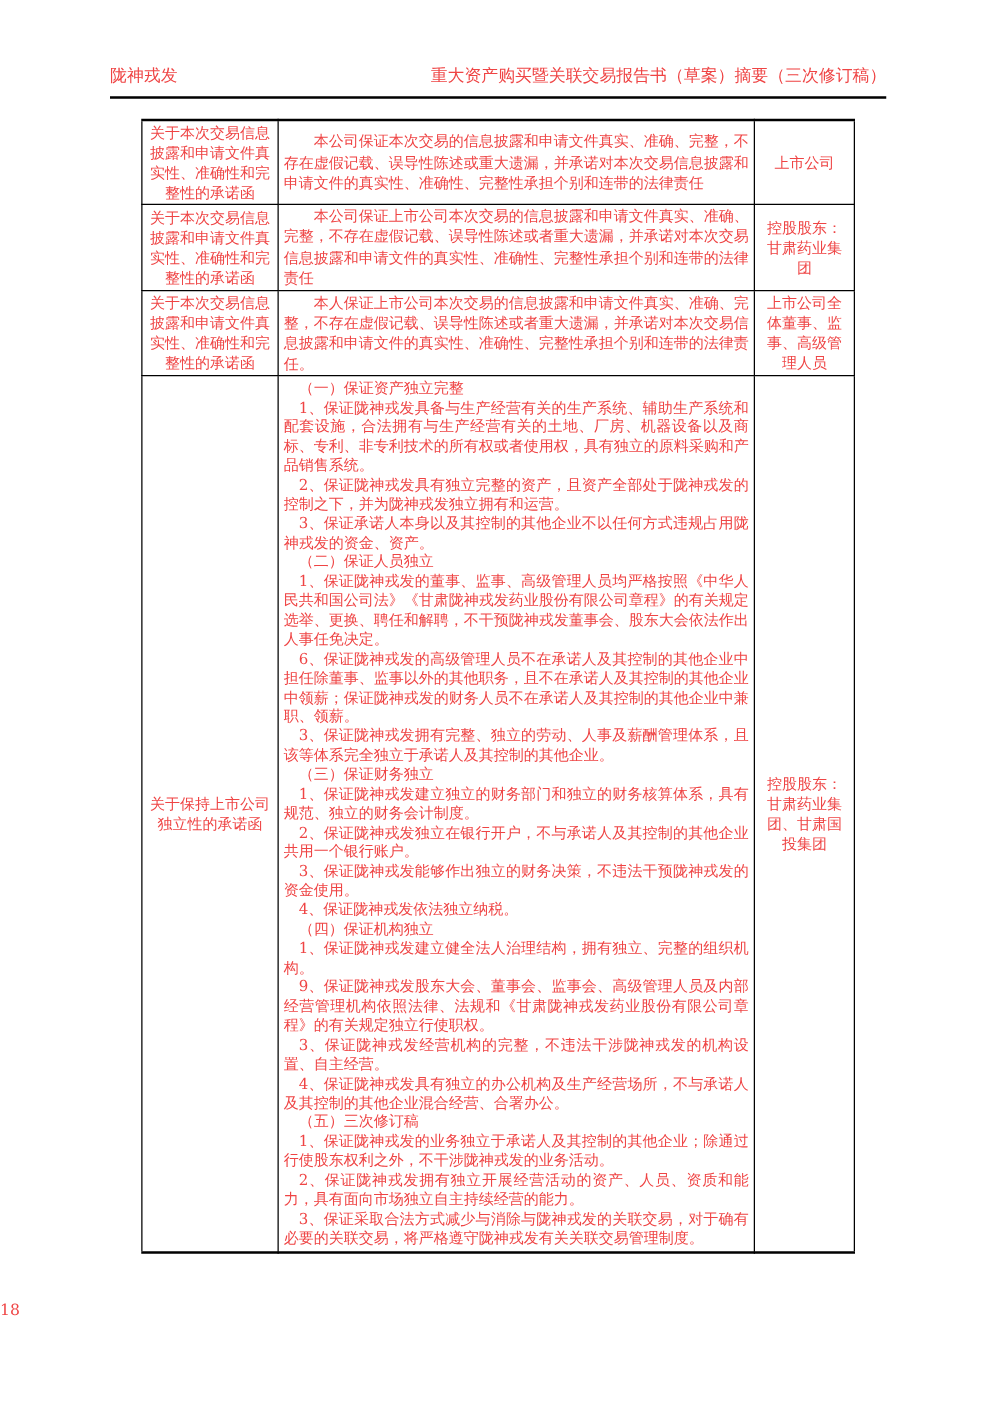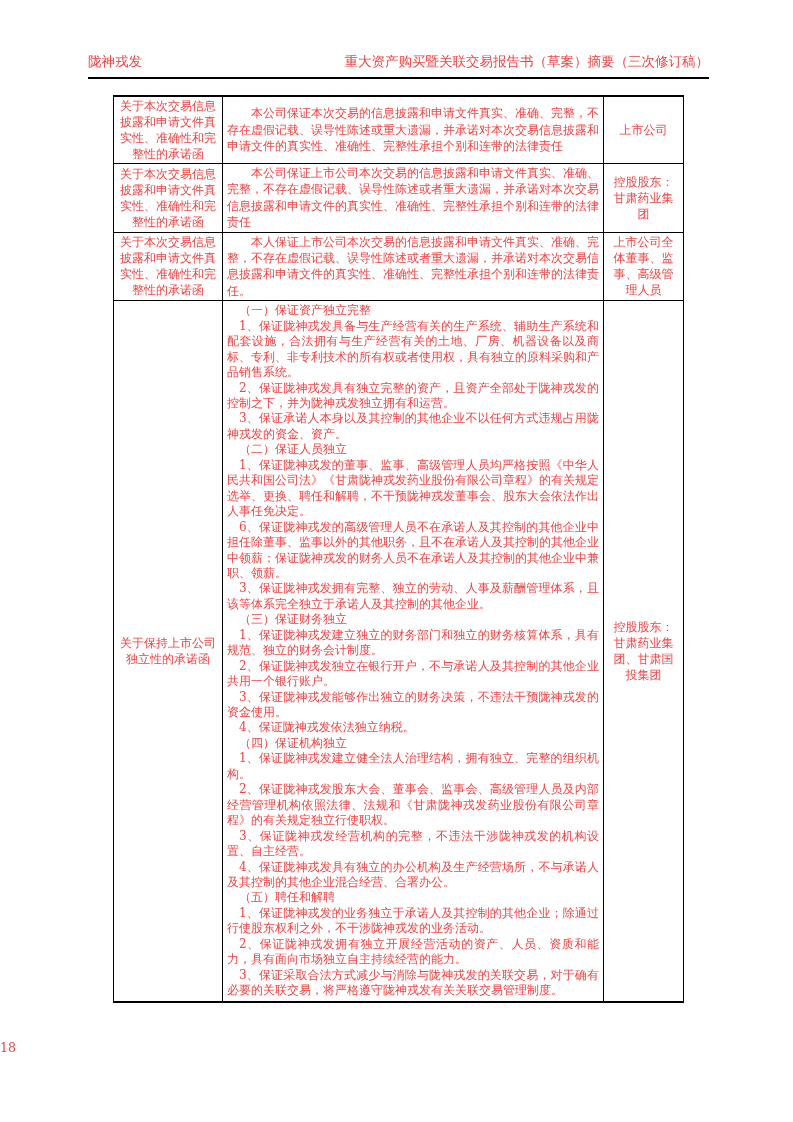--- a/index.html
+++ b/index.html
@@ -124,24 +124,24 @@
           <p>1、保证陇神戎发的董事、监事、高级管理人员均严格按照《中华人民共和国公司法》《甘肃陇神戎发药业股份有限公司章程》的有关规定选举、更换、聘任和解聘，不干预陇神戎发董事会、股东大会依法作出人事任免决定。</p>
           <p>6、保证陇神戎发的高级管理人员不在承诺人及其控制的其他企业中担任除董事、监事以外的其他职务，且不在承诺人及其控制的其他企业中领薪；保证陇神戎发的财务人员不在承诺人及其控制的其他企业中兼职、领薪。</p>
           <p>3、保证陇神戎发拥有完整、独立的劳动、人事及薪酬管理体系，且该等体系完全独立于承诺人及其控制的其他企业。</p>
           <p>（三）保证财务独立</p>
           <p>1、保证陇神戎发建立独立的财务部门和独立的财务核算体系，具有规范、独立的财务会计制度。</p>
           <p>2、保证陇神戎发独立在银行开户，不与承诺人及其控制的其他企业共用一个银行账户。</p>
           <p>3、保证陇神戎发能够作出独立的财务决策，不违法干预陇神戎发的资金使用。</p>
           <p>4、保证陇神戎发依法独立纳税。</p>
           <p>（四）保证机构独立</p>
           <p>1、保证陇神戎发建立健全法人治理结构，拥有独立、完整的组织机构。</p>
-          <p>2、保证陇神戎发股东大会、董事会、监事会、高级管理人员及内部经营管理机构依照法律、法规和《甘肃陇神戎发药业股份有限公司章程》的有关规定独立行使职权。</p>
+          <p>9、保证陇神戎发股东大会、董事会、监事会、高级管理人员及内部经营管理机构依照法律、法规和《甘肃陇神戎发药业股份有限公司章程》的有关规定独立行使职权。</p>
           <p>3、保证陇神戎发经营机构的完整，不违法干涉陇神戎发的机构设置、自主经营。</p>
           <p>4、保证陇神戎发具有独立的办公机构及生产经营场所，不与承诺人及其控制的其他企业混合经营、合署办公。</p>
-          <p>（五）聘任和解聘</p>
+          <p>（五）三次修订稿</p>
           <p>1、保证陇神戎发的业务独立于承诺人及其控制的其他企业；除通过行使股东权利之外，不干涉陇神戎发的业务活动。</p>
           <p>2、保证陇神戎发拥有独立开展经营活动的资产、人员、资质和能力，具有面向市场独立自主持续经营的能力。</p>
           <p>3、保证采取合法方式减少与消除与陇神戎发的关联交易，对于确有必要的关联交易，将严格遵守陇神戎发有关关联交易管理制度。</p>
         </td>
         <td class="pty">控股股东：甘肃药业集团、甘肃国投集团</td>
       </tr>
     </tbody>
   </table>
 
   <div class="footer">18</div>

